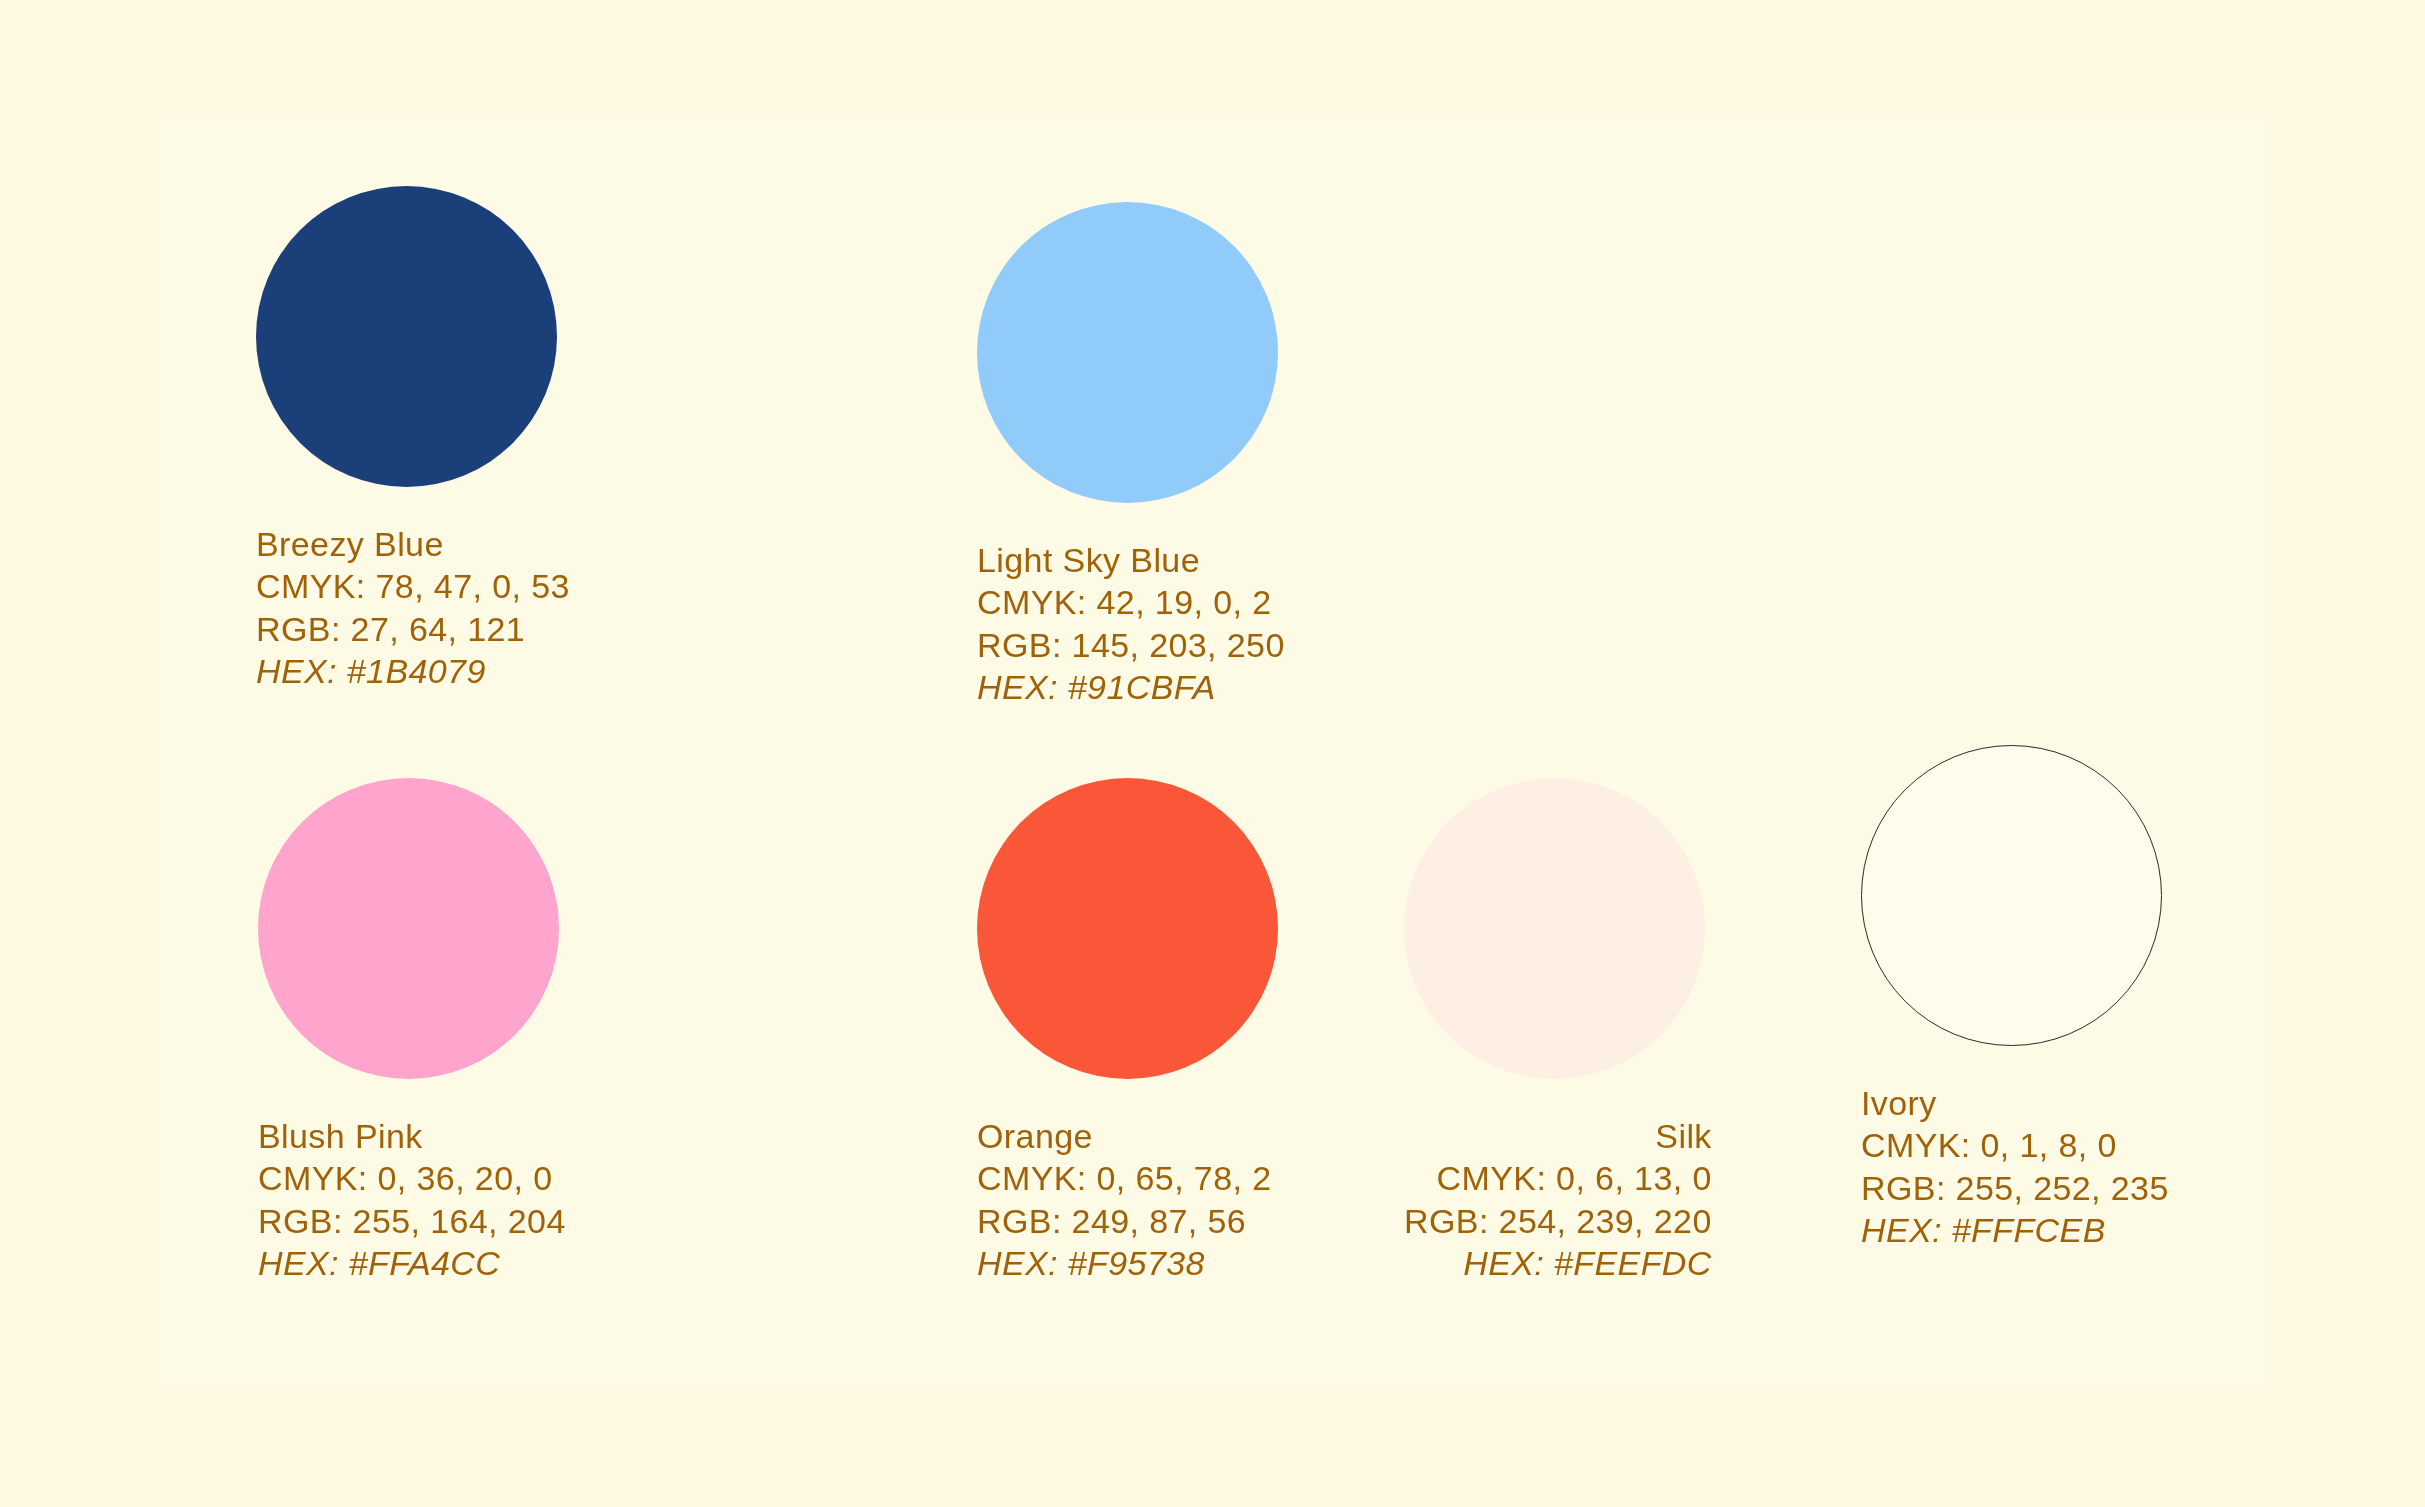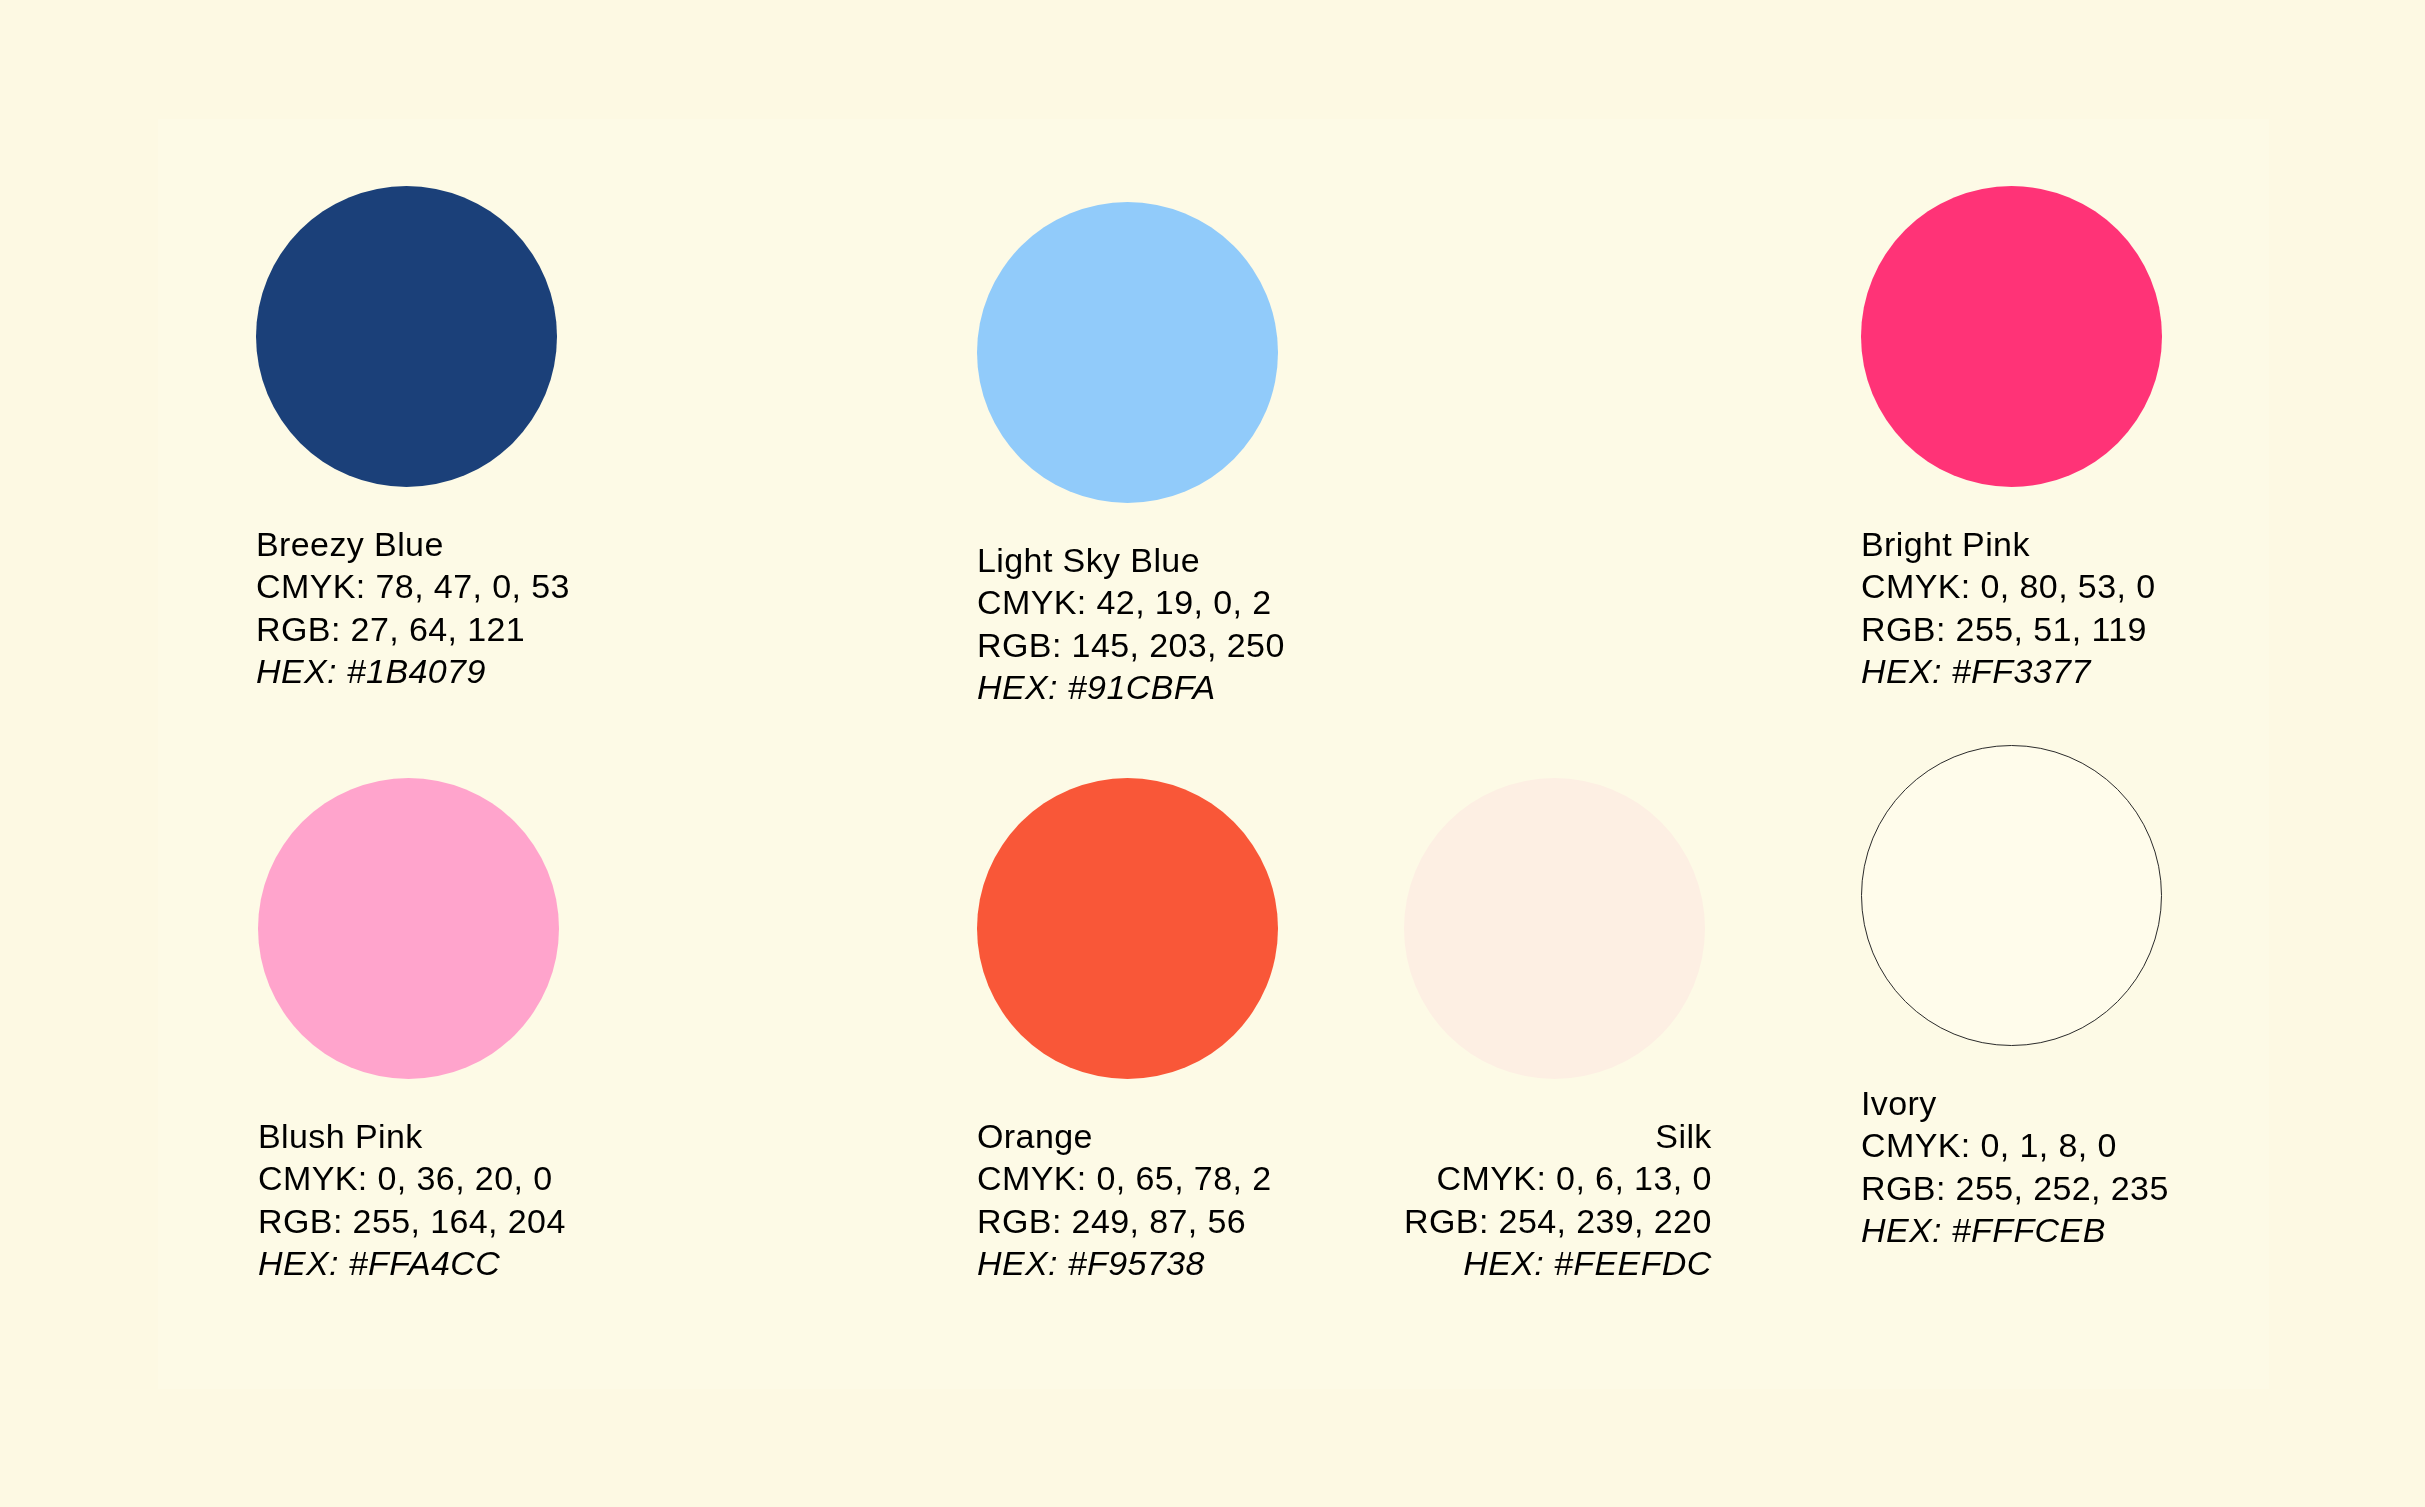--- a/index.html
+++ b/index.html
@@ -37,21 +37,21 @@
 
   .swatch-circle {
     width: 301px;
     height: 301px;
     border-radius: 50%;
     box-sizing: border-box;
   }
 
   .swatch-info {
     margin-top: 36px;
-    color: #000000;
+    color: #a16207;
     font-size: 34px;
     line-height: 1.245;
     font-weight: 300;
     letter-spacing: 0.4px;
     white-space: nowrap;
   }
 
   .swatch-name {
     display: block;
   }
@@ -82,29 +82,20 @@
       </div>
       <div class="swatch" style="left: 819px; top: 83px;">
         <div class="swatch-circle" style="width: 301px; height: 301px; background: rgb(145, 203, 250);"></div>
         <div class="swatch-info">
           <span class="swatch-name">Light Sky Blue</span>
           <span class="swatch-cmyk">CMYK: 42, 19, 0, 2</span>
           <span class="swatch-rgb">RGB: 145, 203, 250</span>
           <span class="swatch-hex">HEX: #91CBFA</span>
         </div>
       </div>
-      <div class="swatch" style="left: 1703px; top: 67px;">
-        <div class="swatch-circle" style="width: 301px; height: 301px; background: rgb(255, 51, 119);"></div>
-        <div class="swatch-info">
-          <span class="swatch-name">Bright Pink</span>
-          <span class="swatch-cmyk">CMYK: 0, 80, 53, 0</span>
-          <span class="swatch-rgb">RGB: 255, 51, 119</span>
-          <span class="swatch-hex">HEX: #FF3377</span>
-        </div>
-      </div>
       <div class="swatch" style="left: 100px; top: 659px;">
         <div class="swatch-circle" style="width: 301px; height: 301px; background: rgb(255, 164, 204);"></div>
         <div class="swatch-info">
           <span class="swatch-name">Blush Pink</span>
           <span class="swatch-cmyk">CMYK: 0, 36, 20, 0</span>
           <span class="swatch-rgb">RGB: 255, 164, 204</span>
           <span class="swatch-hex">HEX: #FFA4CC</span>
         </div>
       </div>
       <div class="swatch" style="left: 819px; top: 659px;">

